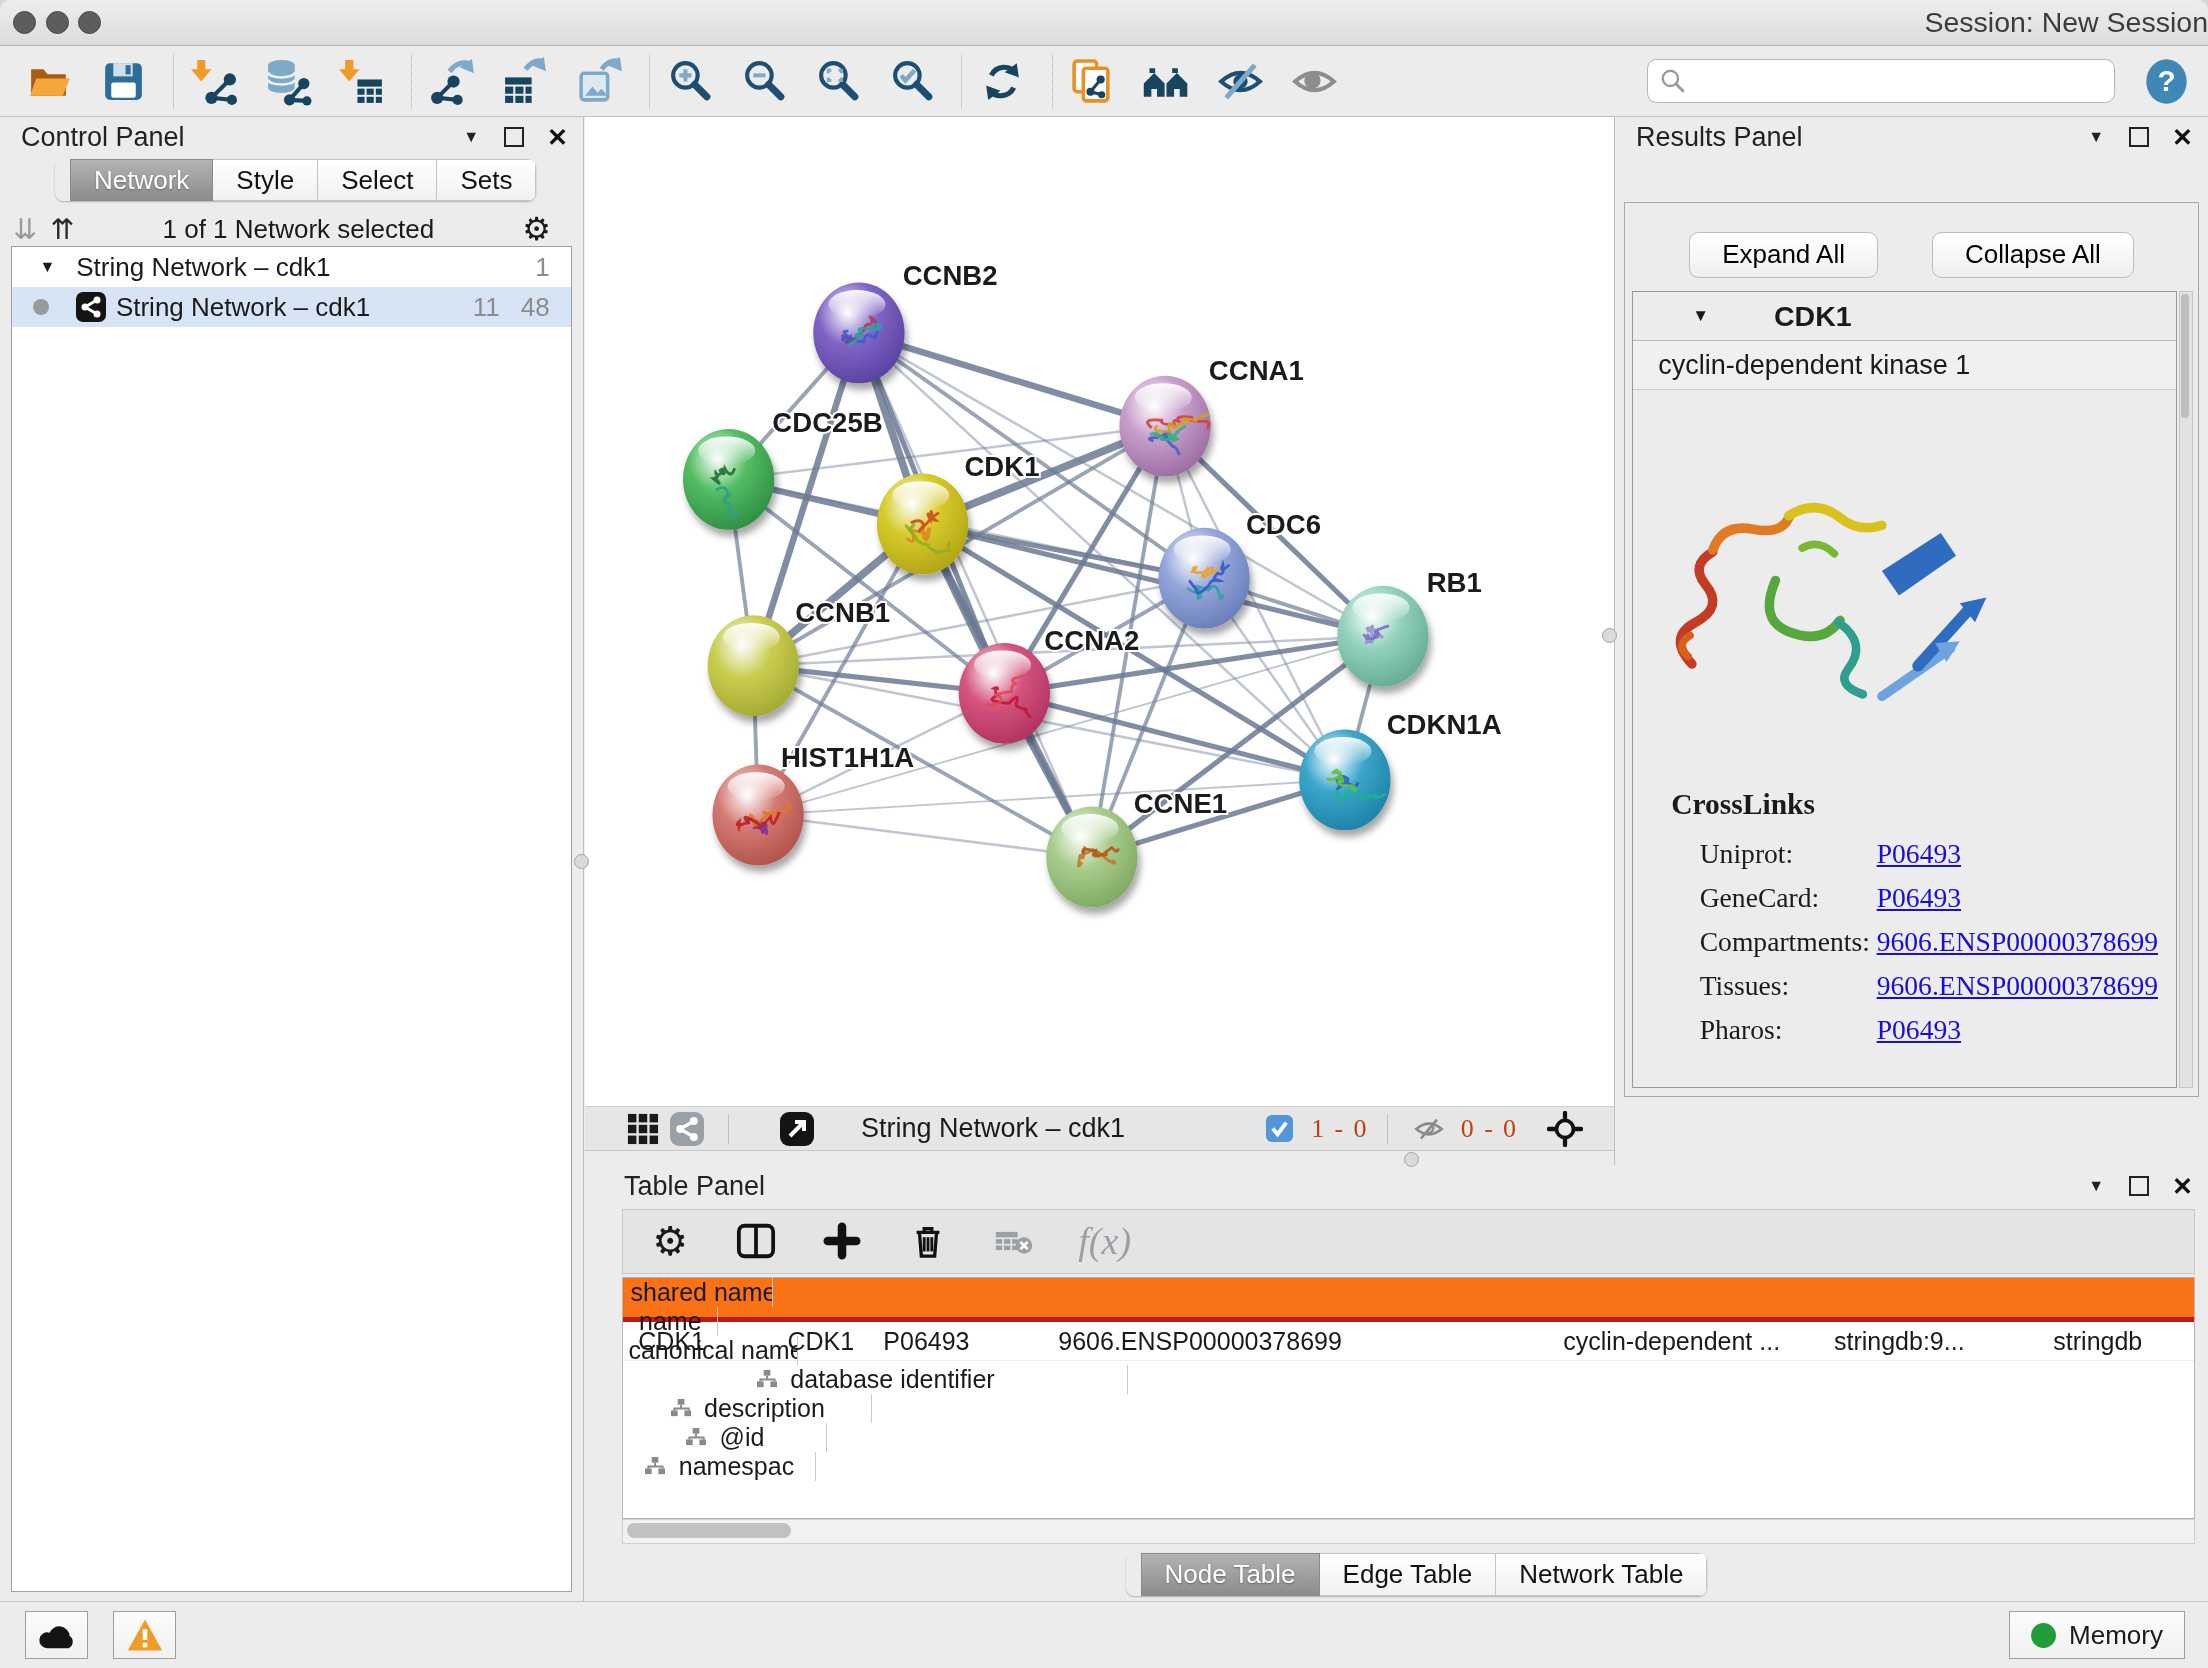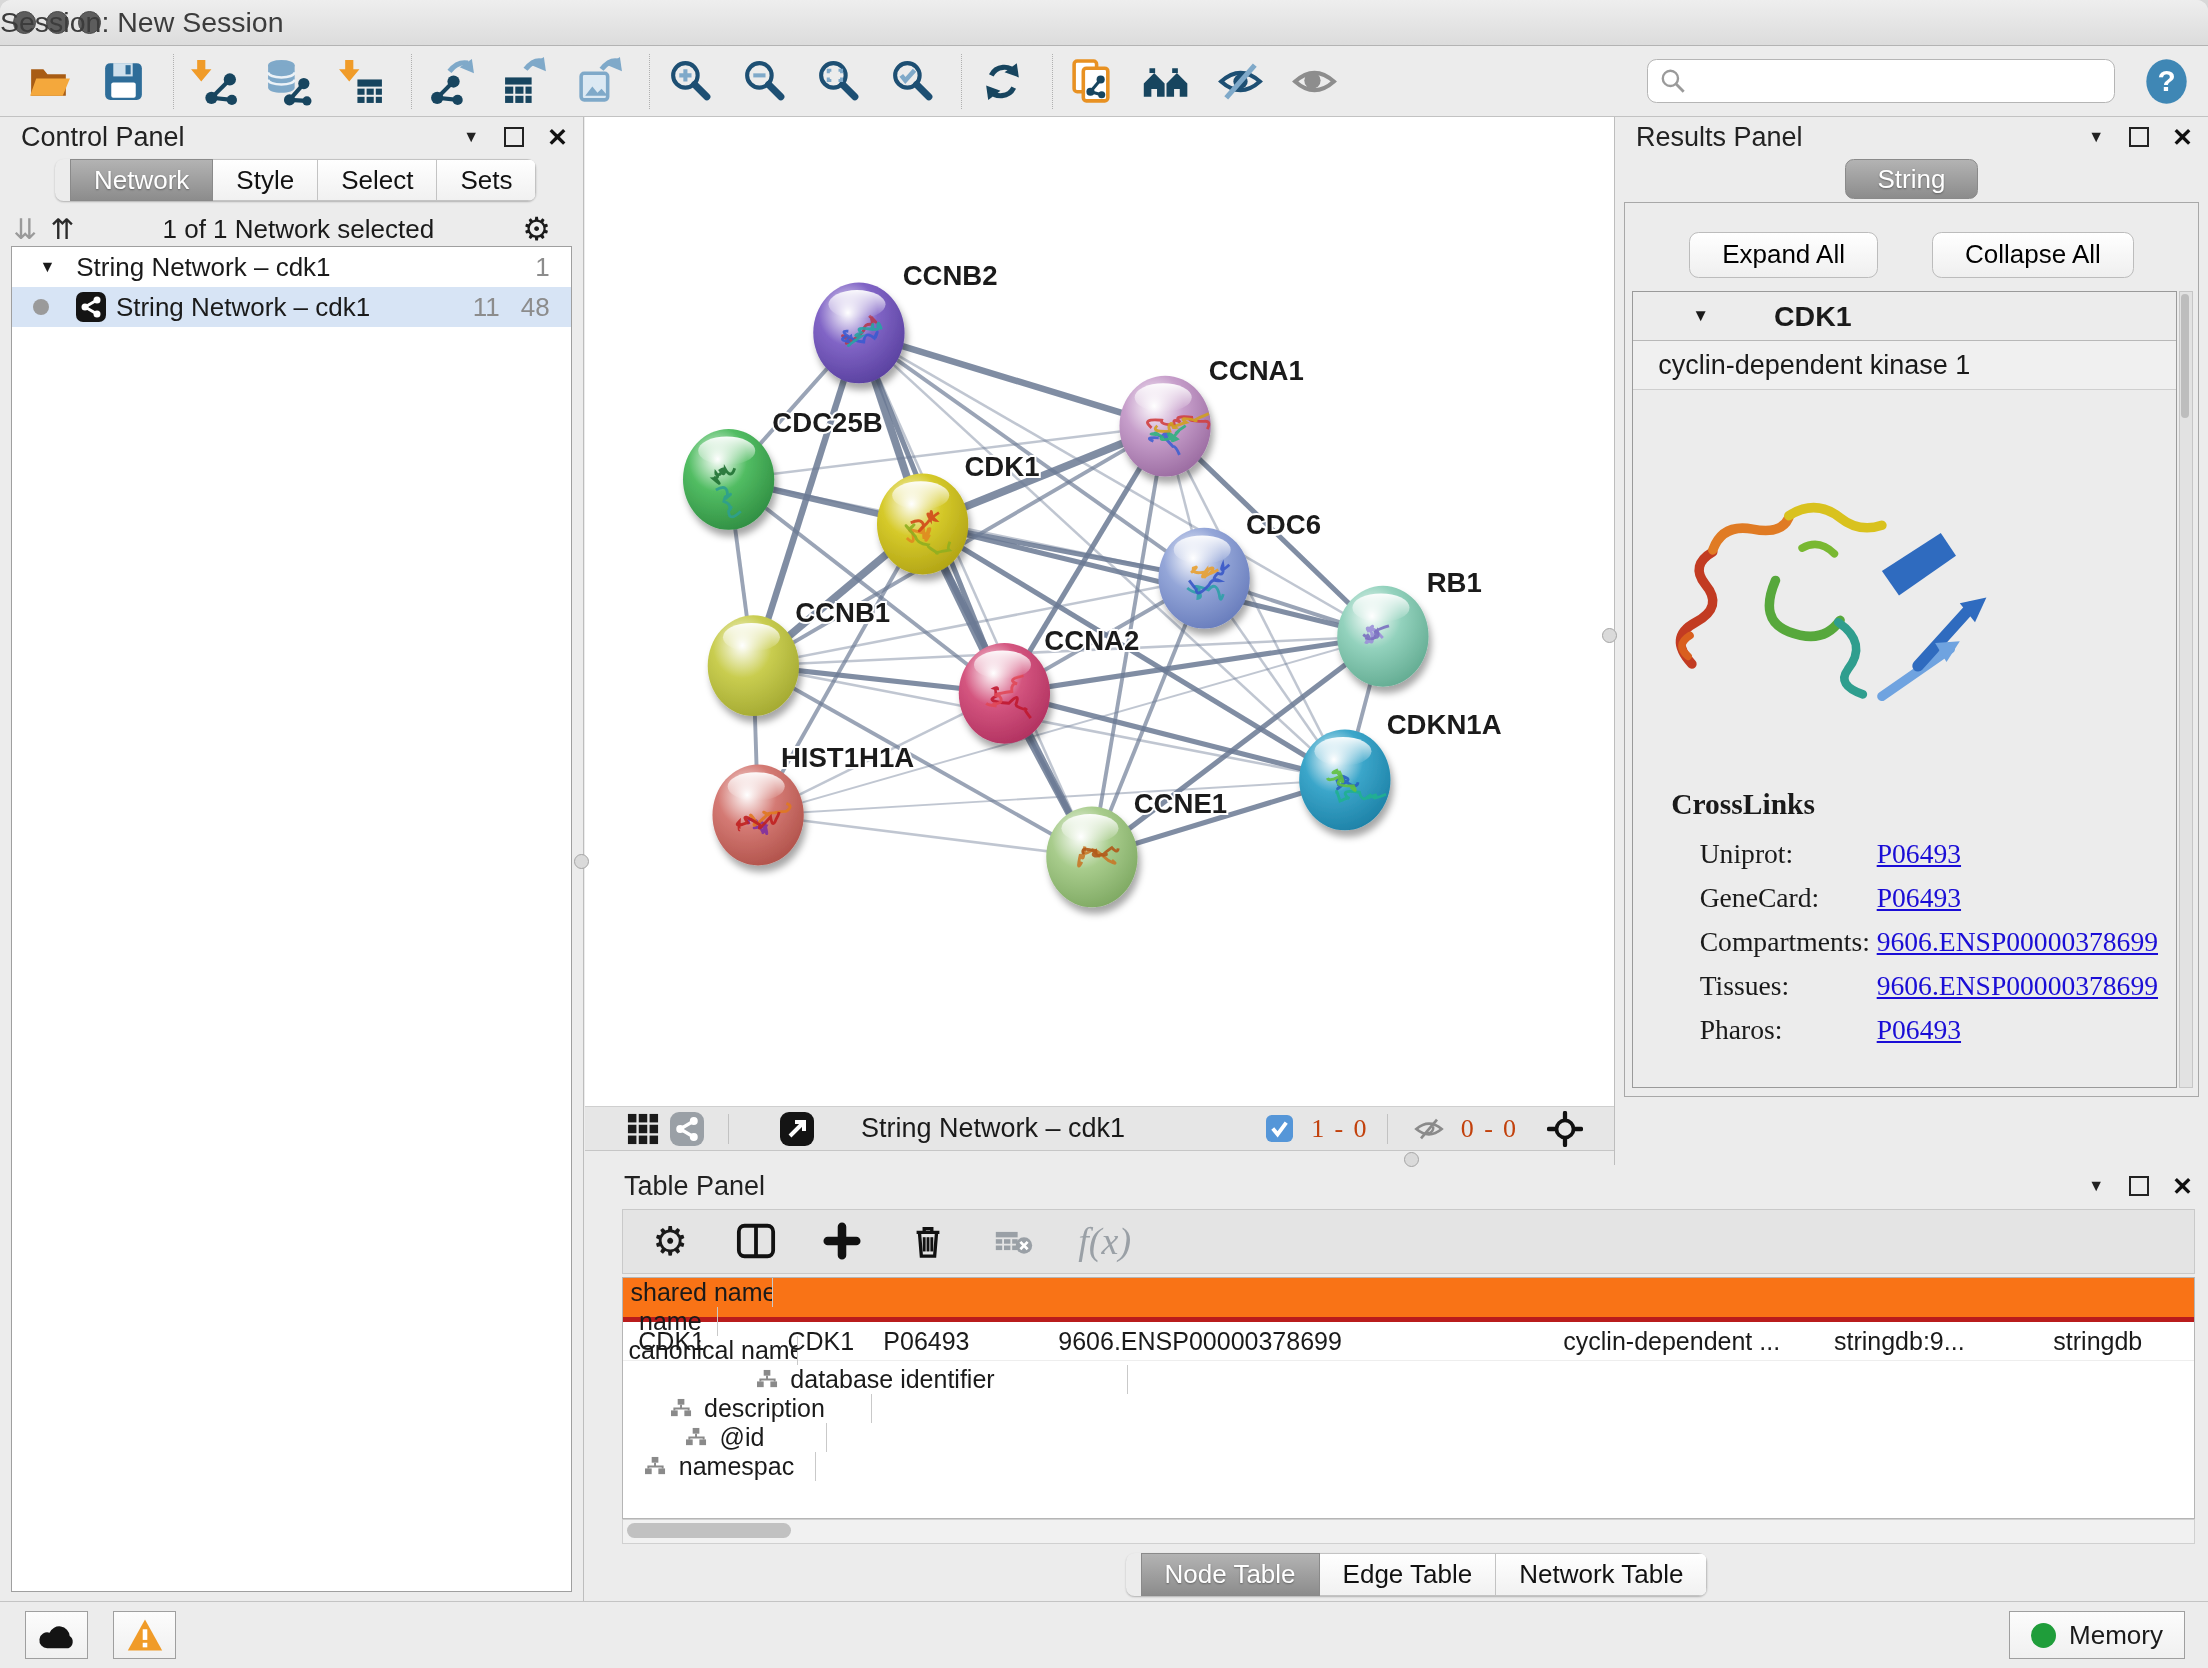--- a/index.html
+++ b/index.html
@@ -1,20 +1,20 @@
 <!DOCTYPE html>
 <html style="font-size:15px"><head>
 <meta charset="utf-8">
 <style>
   html,body{margin:0;padding:0;background:#d8d8d8;}
   #app{position:relative;width:2208px;height:1668px;background:#ececec;font-family:"Liberation Sans",sans-serif;color:#1a1a1a;overflow:hidden;border-radius:11.4px 11.4px 0 0;}
   
   .titlebar{position:absolute;top:0;left:0;right:0;height:45px;background:linear-gradient(#eeeeee,#dcdcdc);border-bottom:1px solid #b3b3b3;border-radius:11.4px 11.4px 0 0;}
   .tl{position:absolute;top:11.4px;width:21px;height:21px;border-radius:50%;background:#5d5d5d;border:1px solid #4a4a4a;}
-  .title-text{position:absolute;top:0;left:0;right:0;height:34px;line-height:45px;text-align:left;font-size:28.5px;color:#3c3c3c;}
+  .title-text{position:absolute;top:0;left:0;right:0;height:34px;line-height:45px;text-align:right;font-size:28.5px;color:#3c3c3c;}
   
   .toolbar{position:absolute;top:46px;left:0;right:0;height:71px;display:flex;align-items:center;background:#ececec;border-bottom:1px solid #c2c2c2;padding:0 15px 0 23px;box-sizing:border-box;}
   .tool{width:53px;height:53px;margin-right:21px;display:flex;align-items:center;justify-content:center;cursor:pointer;flex:none;}
   .tsep{width:0;height:55px;border-left:1.9px dotted #b0b0b0;margin:0 13.3px 0 1.9px;flex:none;}
   .searchbox{margin-left:auto;width:468px;height:44px;background:#fff;border:1px solid #b5b5b5;border-radius:9.5px;display:flex;align-items:center;padding:0 11.4px;box-sizing:border-box;flex:none;}
   .searchbox input{border:none;outline:none;font-size:25px;flex:1;background:transparent;font-family:"Liberation Sans",sans-serif;}
   .helpbtn{width:53px;height:53px;margin-left:25px;display:flex;align-items:center;justify-content:center;flex:none;cursor:pointer;}
   
   .phdr{display:flex;align-items:center;height:40px;font-size:27px;color:#222;}
   .phdr .ph-title{margin-left:21px;}
@@ -611,21 +611,20 @@
 
   <div class="results-panel">
     <div class="phdr">
       <span class="ph-title">Results Panel</span>
       <span class="ph-icons">
         <span class="tri">▼</span>
         <span class="flo"></span>
         <span class="clo">✕</span>
       </span>
     </div>
-    <div class="rp-tabwrap"><span class="pill">String</span></div>
     <div class="rp-box">
       <div class="rp-btnrow">
         <button class="btn">Expand All</button>
         <button class="btn">Collapse All</button>
       </div>
       <div class="rp-section">
         <div class="sec-hdr">
           <span class="tri">▼</span>
           <span class="name">CDK1</span>
         </div>

